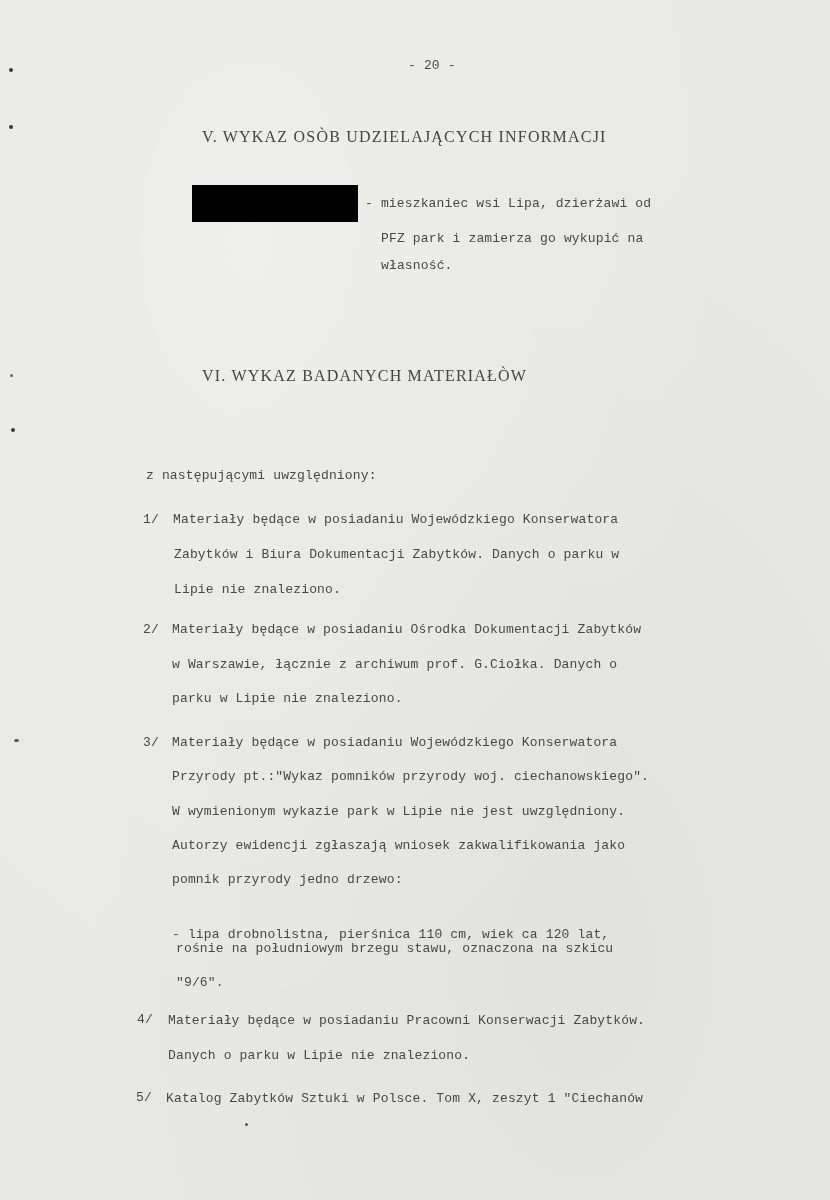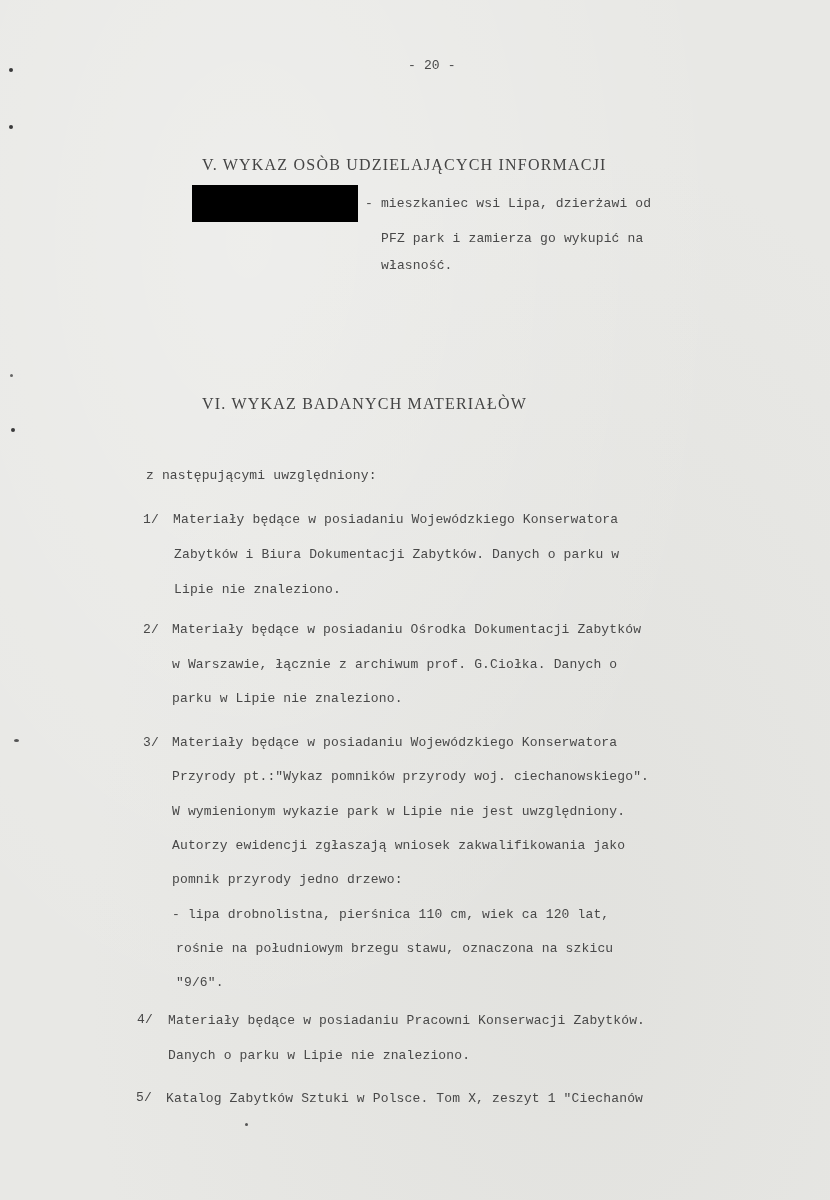--- a/index.html
+++ b/index.html
@@ -28,21 +28,20 @@
     white-space: nowrap;
     font-size: 13px;
     letter-spacing: 0.15px;
     color: #484848;
   }
   .heading {
     font-family: "Liberation Serif", "DejaVu Serif", serif;
     letter-spacing: 1.2px;
     font-size: 16px;
     color: #444;
-    margin-top: 28px;
   }
   .punch {
     position: absolute;
     width: 4px;
     height: 4px;
     border-radius: 50%;
     background: #3a3a3a;
   }
   .redact {
     position: absolute;
@@ -84,21 +83,21 @@
   <div class="line" style="left:172px; top:657px;">w Warszawie, łącznie z archiwum prof. G.Ciołka. Danych o</div>
   <div class="line" style="left:172px; top:691px;">parku w Lipie nie znaleziono.</div>
 
   <div class="line" style="left:143px; top:735px;">3/</div>
   <div class="line" style="left:172px; top:735px;">Materiały będące w posiadaniu Wojewódzkiego Konserwatora</div>
   <div class="line" style="left:172px; top:769px;">Przyrody pt.:"Wykaz pomników przyrody woj. ciechanowskiego".</div>
   <div class="line" style="left:172px; top:804px;">W wymienionym wykazie park w Lipie nie jest uwzględniony.</div>
   <div class="line" style="left:172px; top:838px;">Autorzy ewidencji zgłaszają wniosek zakwalifikowania jako</div>
   <div class="line" style="left:172px; top:872px;">pomnik przyrody jedno drzewo:</div>
 
-  <div class="line" style="left:172px; top:907px;">- lipa drobnolistna, pierśnica 110 cm, wiek ca 120 lat,</div>
+  <div class="line" style="left:172px; top:927px;">- lipa drobnolistna, pierśnica 110 cm, wiek ca 120 lat,</div>
   <div class="line" style="left:176px; top:941px;">rośnie na południowym brzegu stawu, oznaczona na szkicu</div>
   <div class="line" style="left:176px; top:975px;">"9/6".</div>
 
   <div class="line" style="left:137px; top:1012px;">4/</div>
   <div class="line" style="left:168px; top:1013px;">Materiały będące w posiadaniu Pracowni Konserwacji Zabytków.</div>
   <div class="line" style="left:168px; top:1048px;">Danych o parku w Lipie nie znaleziono.</div>
 
   <div class="line" style="left:136px; top:1090px;">5/</div>
   <div class="line" style="left:166px; top:1091px;">Katalog Zabytków Sztuki w Polsce. Tom X, zeszyt 1 "Ciechanów</div>
 

